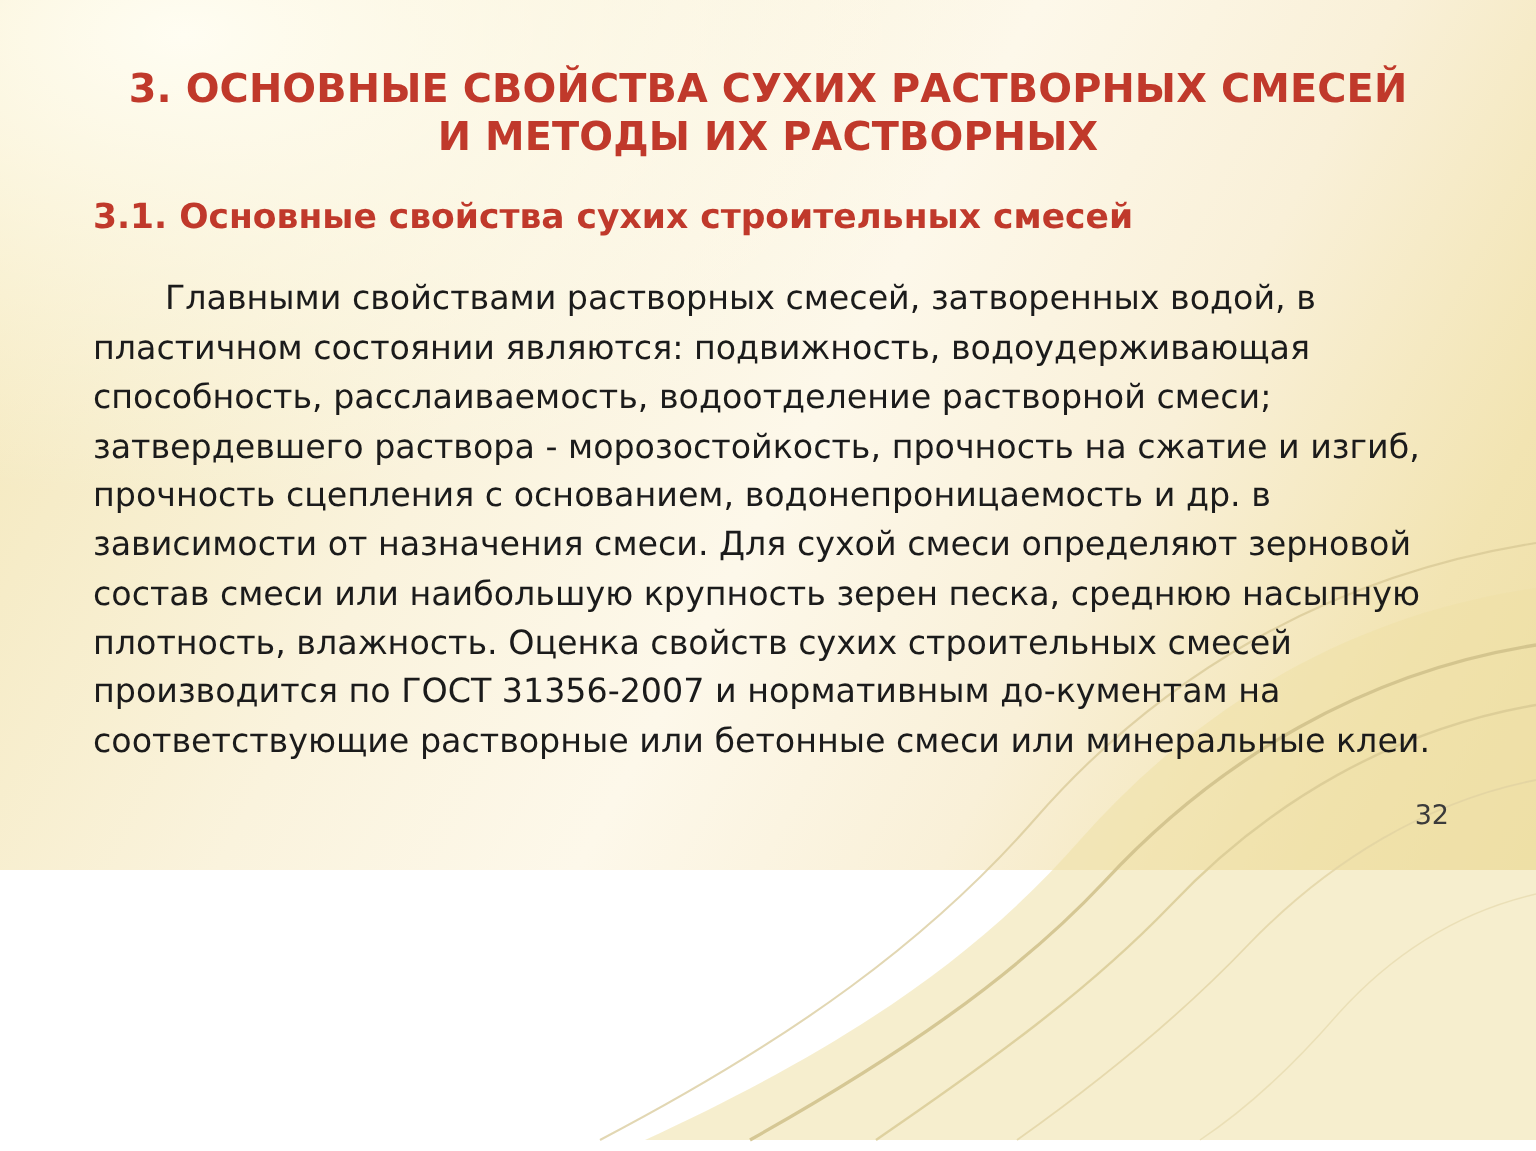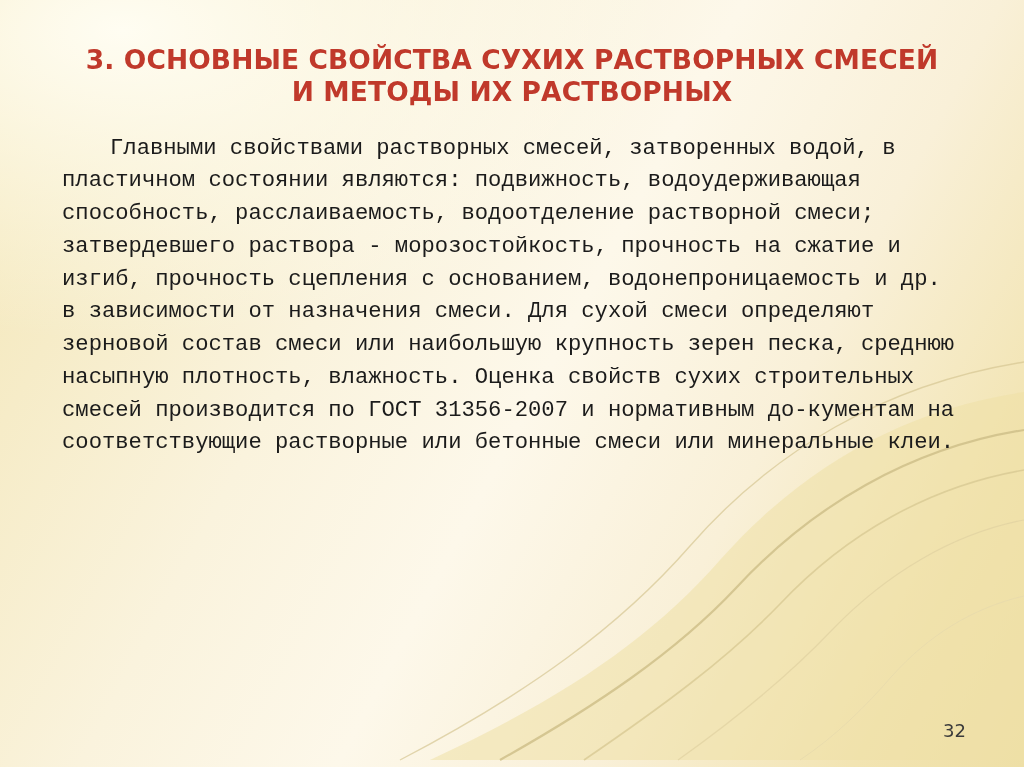--- a/index.html
+++ b/index.html
@@ -8,21 +8,21 @@
   }
   body {
     width: 1024px;
     height: 767px;
     overflow: hidden;
     font-family: "DejaVu Sans", sans-serif;
   }
   .slide {
     position: relative;
     width: 1024px;
-    height: 767px;
+    height: 580px;
     box-sizing: border-box;
     background:
       radial-gradient(ellipse 900px 500px at 12% 4%, #fffdf2 0%, rgba(255,253,242,0) 62%),
       linear-gradient(118deg, #f4e6b4 0%, #f6ecc8 16%, #faf3dd 34%, #fdf8ea 52%, #f9f0d8 70%, #f2e4b2 88%, #eedfa6 100%);
   }
   
   .swoosh {
     position: absolute;
     left: 0;
     top: 0;
@@ -60,21 +60,20 @@
   }
   .body-text {
     margin: 0;
     padding: 24px 62px 0 62px;
     color: #1b1b1b;
     font-size: 22.2px;
     line-height: 1.475;
     text-align: left;
     text-indent: 48px;
     white-space: pre-wrap;
-    font-family: Liberation Mono, monospace;
   }
   .page-number {
     position: absolute;
     right: 58px;
     bottom: 26px;
     z-index: 3;
     color: #3b3b3b;
     font-size: 18px;
     font-family: "DejaVu Sans", sans-serif;
   }
@@ -93,20 +92,21 @@
     <path d="M1024 596 C 972 608, 928 636, 892 676 C 866 706, 836 736, 800 760" fill="none" stroke="#e6d9ad" stroke-width="1" opacity="0.7"></path>
   </svg>
 
   <div class="content">
 
     <h1 class="title">
       <span>3. ОСНОВНЫЕ СВОЙСТВА СУХИХ РАСТВОРНЫХ СМЕСЕЙ</span>
       <span class="line2">И МЕТОДЫ ИХ РАСТВОРНЫХ</span>
     </h1>
 
+    <h2 class="subtitle">3.1. Основные свойства сухих строительных смесей</h2>
 
     <p class="body-text">Главными свойствами растворных смесей, затворенных водой, в пластичном состоянии являются: подвижность, водоудерживающая способность, расслаиваемость, водоотделение растворной смеси; затвердевшего раствора - морозостойкость, прочность на сжатие и изгиб, прочность сцепления с основанием, водонепроницаемость и др. в зависимости от назначения смеси. Для сухой смеси определяют зерновой состав смеси или наибольшую крупность зерен песка, среднюю насыпную плотность, влажность. Оценка свойств сухих строительных смесей производится по ГОСТ 31356-2007 и нормативным до-кументам на соответствующие растворные или бетонные смеси или минеральные клеи.</p>
 
   </div>
 
   <div class="page-number">32</div>
 
 </div>
 
 </body></html>

